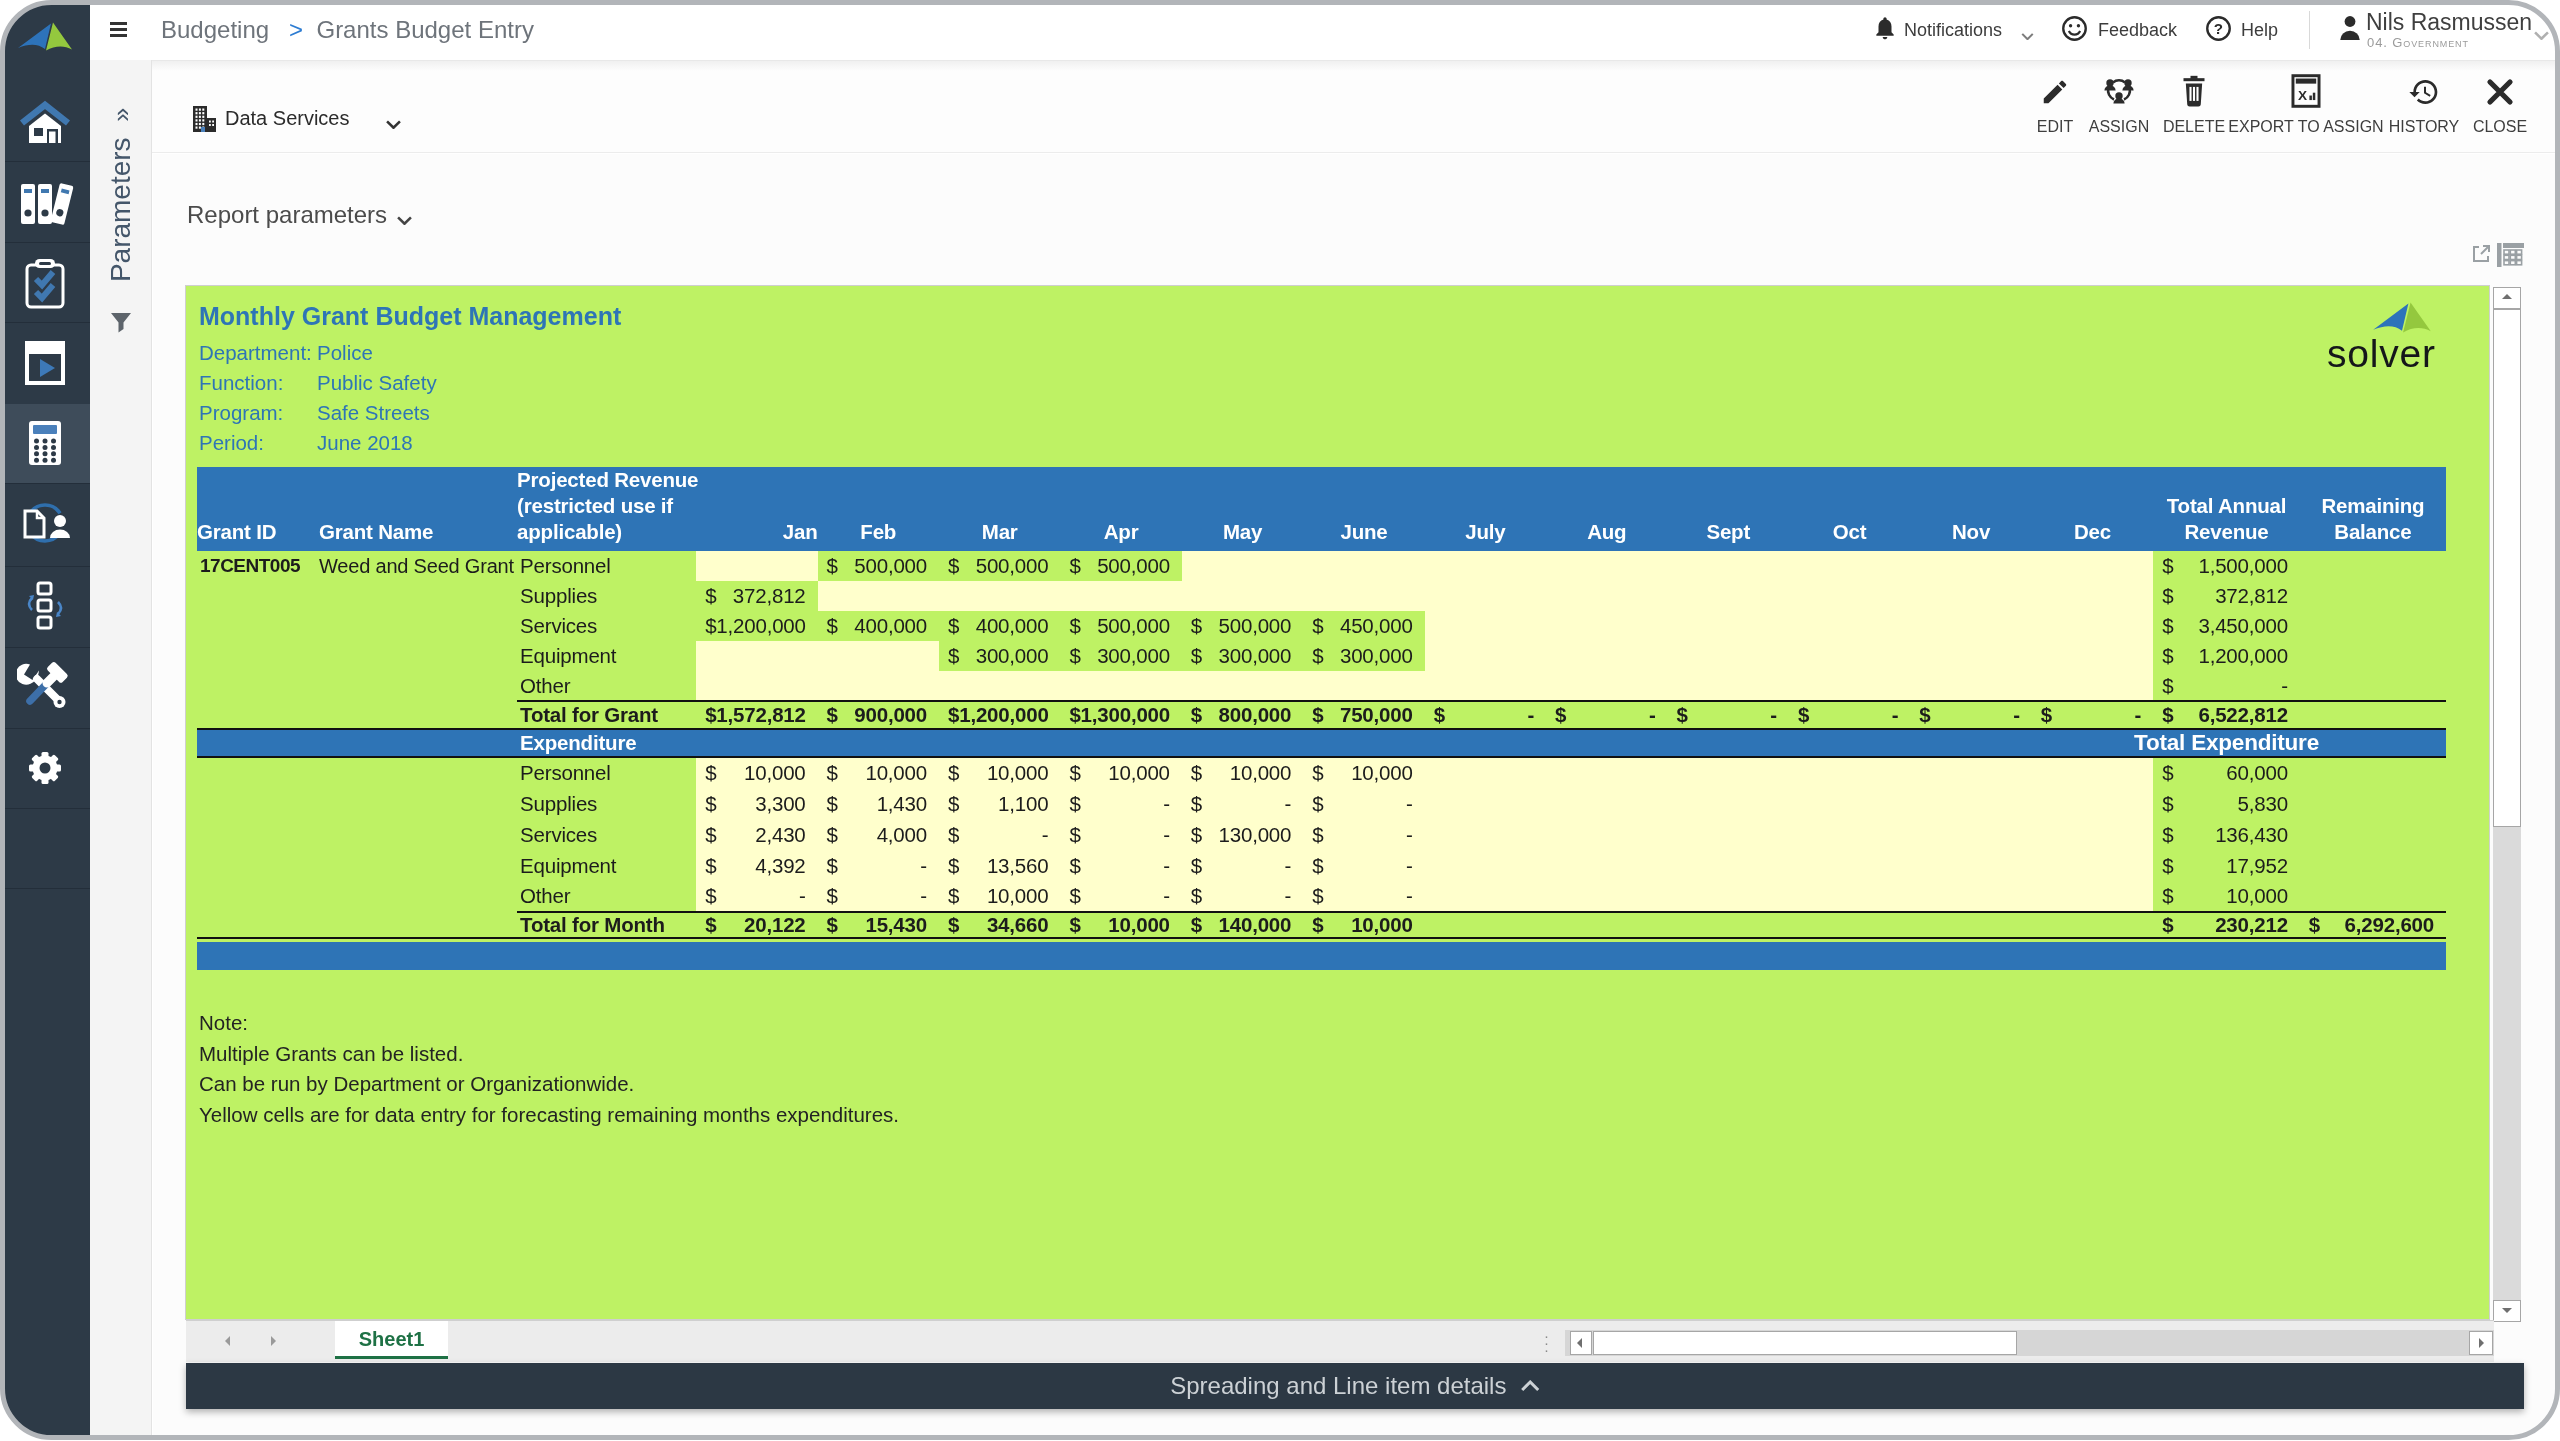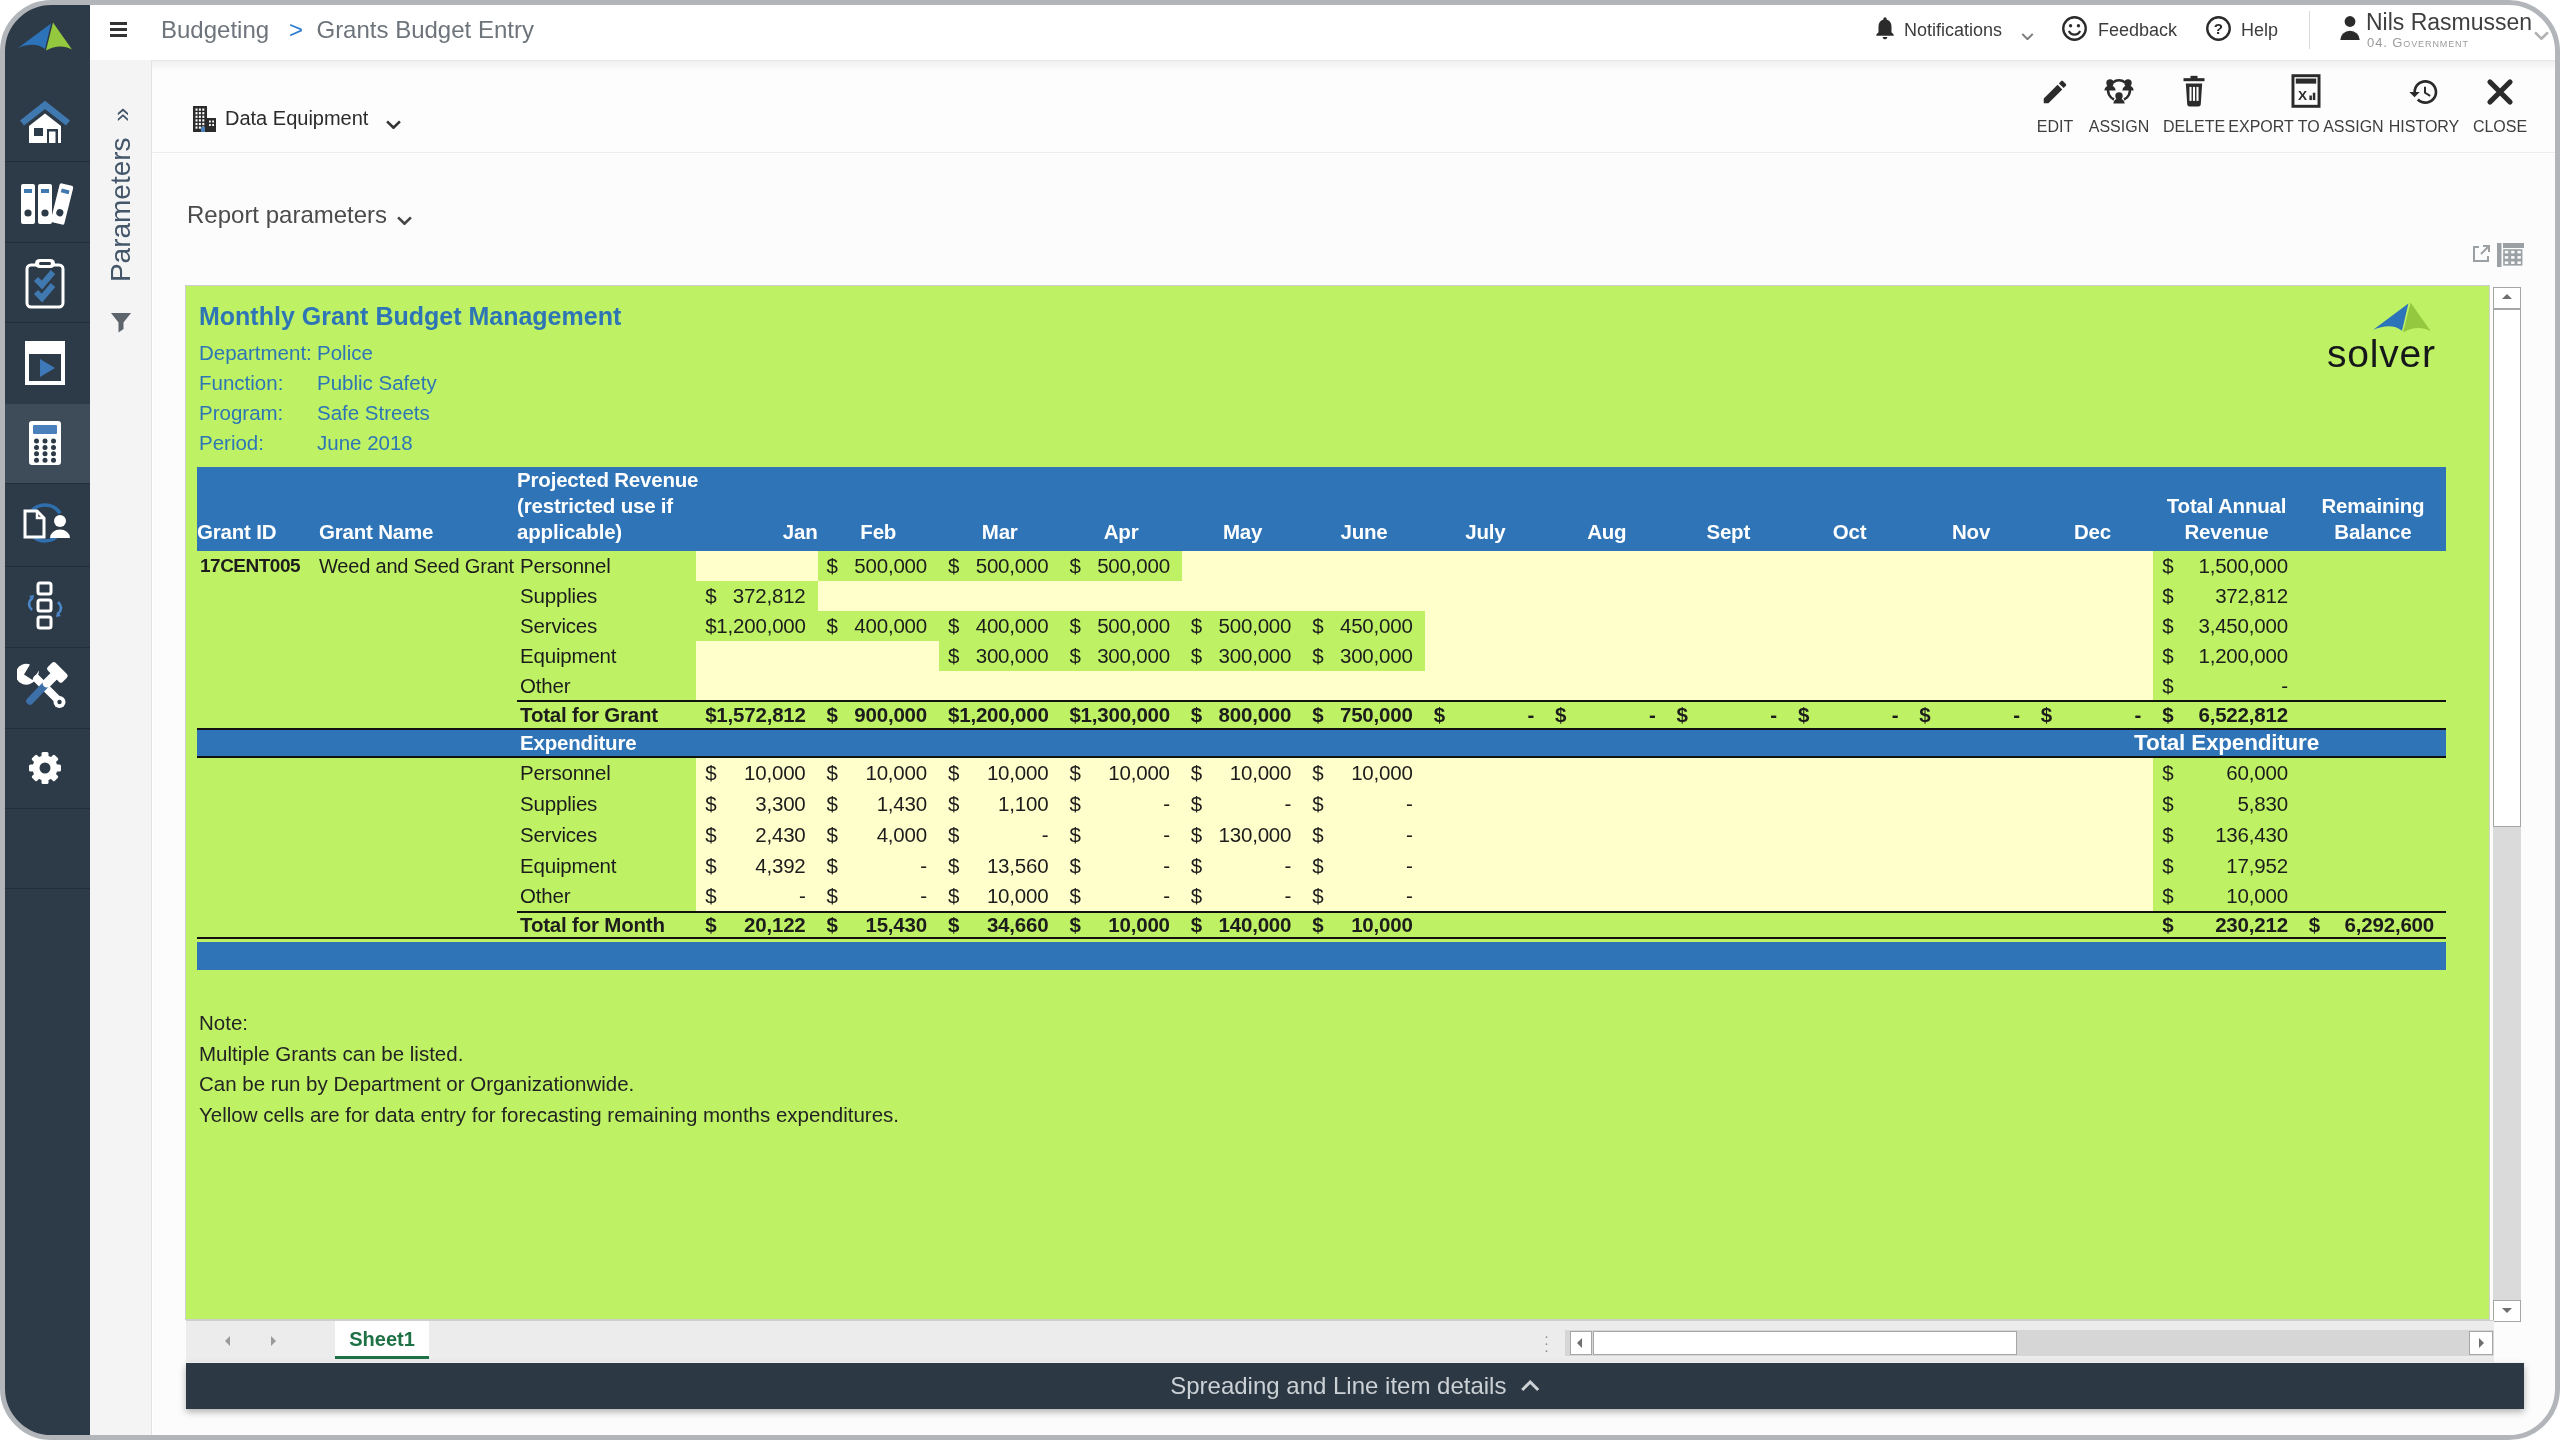--- a/index.html
+++ b/index.html
@@ -211,21 +211,21 @@
           </g>
 <rect x="16" y="13" width="9" height="14" fill="#2b2b2b"></rect>
 <g fill="#ffffff">
             <rect x="18" y="15.5" width="1.8" height="2"></rect>
             <rect x="21.2" y="15.5" width="1.8" height="2"></rect>
             <rect x="18" y="19" width="1.8" height="2"></rect>
             <rect x="21.2" y="19" width="1.8" height="2"></rect>
           </g>
 <rect x="10" y="22" width="4" height="5" fill="#4a80bb"></rect>
         </svg></div>
-<div style="position:absolute;left:73px;top:46px;font-size:20px;color:#2b2b2b">Data Equipment</div>
+<div style="position:absolute;left:73px;top:46px;font-size:20px;color:#2b2b2b">Data Services</div>
 <div style="position:absolute;left:234px;top:54px"><svg width="15" height="9" viewBox="0 0 14 8">
           <path d="M1,1 L7,7 L13,1" fill="none" stroke="#333" stroke-width="2.4"></path>
         </svg></div>
 <div style="position:absolute;left:1903px;top:16px;transform:translateX(-50%)"><svg width="30" height="30" viewBox="0 0 24 24">
           <path fill="#2b2b2b" d="M3,17.25V21h3.75L17.81,9.94l-3.75-3.75L3,17.25z M20.71,7.04c0.39-0.39,0.39-1.02,0-1.41l-2.34-2.34c-0.39-0.39-1.02-0.39-1.41,0l-1.83,1.83l3.75,3.75L20.71,7.04z"></path>
         </svg></div>
 <div style="position:absolute;left:1903px;top:57px;transform:translateX(-50%);font-size:16px;color:#3e3e3e;white-space:nowrap">EDIT</div>
       <div style="position:absolute;left:1967px;top:15px;transform:translateX(-50%)"><svg width="34" height="32" viewBox="0 0 34 32">
 <g fill="none" stroke="#2b2b2b" stroke-width="2.5">
 <path d="M11,6.5 A9.5,9.5 0 0 1 23,6.5"></path>
@@ -1000,21 +1000,21 @@
       </svg>
     </div>
 
 <div style="position:absolute;left:186px;top:1320px;width:2308px;height:42px;background:#ececec;border-top:1px solid #cfcfcf"></div>
 <svg width="14" height="14" style="position:absolute;left:222px;top:1334px" viewBox="0 0 14 14">
       <path d="M8,2 L3,7 L8,12 Z" fill="#9a9a9a"></path>
     </svg>
 <svg width="14" height="14" style="position:absolute;left:266px;top:1334px" viewBox="0 0 14 14">
       <path d="M5,2 L10,7 L5,12 Z" fill="#9a9a9a"></path>
     </svg>
-<div style="position:absolute;left:335px;top:1321px;width:94px;height:38px;background:#fff;border-bottom:3px solid #1e7145;text-align:center;font-size:20px;font-weight:bold;color:#1e7145;line-height:36px">Sheet1</div>
+<div style="position:absolute;left:335px;top:1321px;width:113px;height:38px;background:#fff;border-bottom:3px solid #1e7145;text-align:center;font-size:20px;font-weight:bold;color:#1e7145;line-height:36px">Sheet1</div>
 <div style="position:absolute;left:1544px;top:1332px;font-size:15px;color:#8a8a8a;line-height:7px">·<br>·<br>·</div>
 <div style="position:absolute;left:1565px;top:1330px;width:929px;height:26px;background:#d6d6d6"></div>
 <div style="position:absolute;left:1570px;top:1331px;width:22px;height:24px;background:#fff;border:1px solid #a6a6a6">
       <svg width="14" height="14" style="position:absolute;left:50%;top:50%;transform:translate(-50%,-50%)" viewBox="0 0 14 14">
         <path d="M8,2 L3,7 L8,12 Z" fill="#6f6f6f"></path>
       </svg>
     </div>
 <div style="position:absolute;left:1593px;top:1331px;width:424px;height:24px;background:#fff;border:1px solid #a6a6a6"></div>
 <div style="position:absolute;left:2469px;top:1331px;width:24px;height:24px;background:#fff;border:1px solid #a6a6a6">
       <svg width="14" height="14" style="position:absolute;left:50%;top:50%;transform:translate(-50%,-50%)" viewBox="0 0 14 14">

